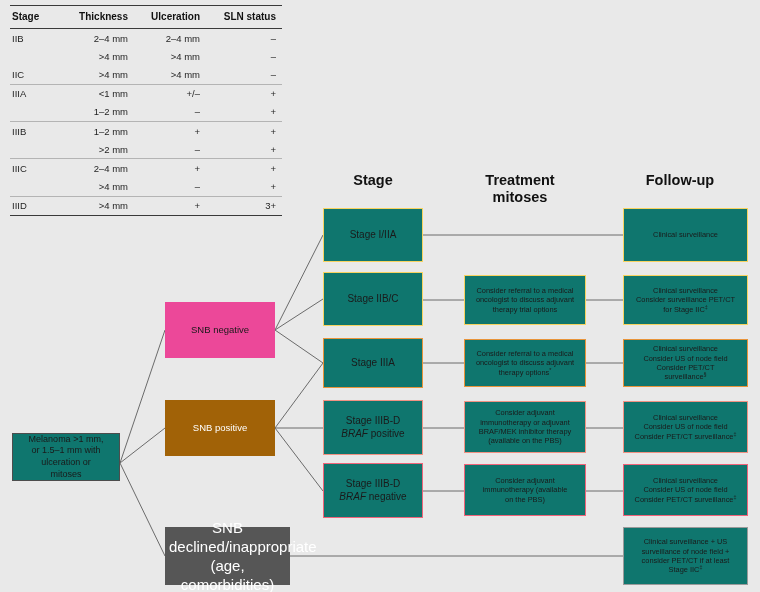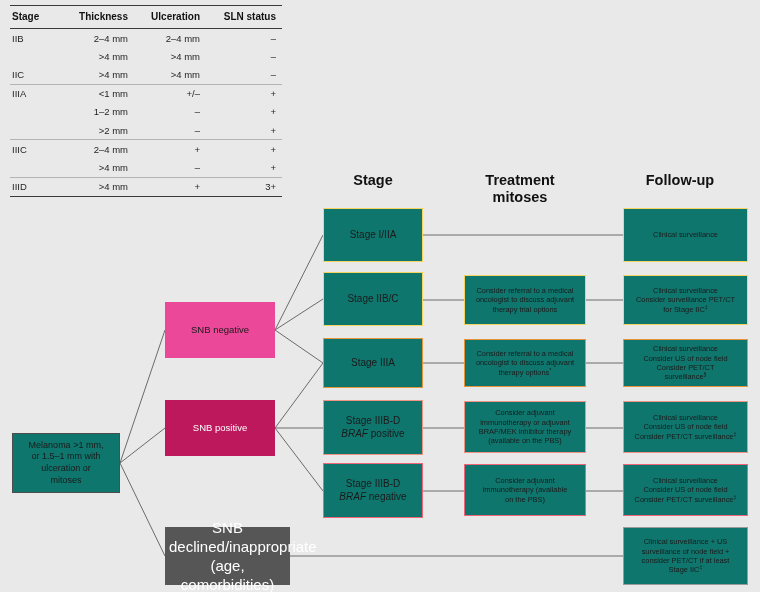--- a/index.html
+++ b/index.html
@@ -77,32 +77,32 @@
     align-items: center;
     justify-content: center;
     text-align: center;
     line-height: 1.28;
     z-index: 2;
   }
   .node .inner { padding: 2px 4px; width: 100%; }
 
   
   #node-melanoma {
-    left: 12px; top: 433px; width: 108px; height: 60px;
+    left: 12px; top: 433px; width: 108px; height: 48px;
     border: 1px solid #4d4d4d;
     font-size: 9px;
   }
   #node-snb-neg {
     left: 165px; top: 302px; width: 110px; height: 56px;
     background: #ec4899; border: none;
     font-size: 9.5px; color: #1a1a1a;
   }
   #node-snb-pos {
     left: 165px; top: 400px; width: 110px; height: 56px;
-    background: #be185d; border: none;
+    background: #a16207; border: none;
     font-size: 9.5px; color: #ffffff;
   }
   #node-snb-decl {
     left: 165px; top: 527px; width: 125px; height: 58px;
     background: #565656; border: none;
     font-size: 15px; color: #ffffff;
   }
 
   
   .stage-box { left: 323px; width: 100px; font-size: 10px; }
@@ -170,20 +170,26 @@
           <td class="c-thick">&lt;1 mm</td>
           <td class="c-ulcer">+/–</td>
           <td class="c-sln">+</td>
         </tr>
         <tr>
           <td class="c-stage"></td>
           <td class="c-thick">1–2 mm</td>
           <td class="c-ulcer">–</td>
           <td class="c-sln">+</td>
         </tr>
+        <tr class="grp-start">
+          <td class="c-stage">IIIB</td>
+          <td class="c-thick">1–2 mm</td>
+          <td class="c-ulcer">+</td>
+          <td class="c-sln">+</td>
+        </tr>
         <tr>
           <td class="c-stage"></td>
           <td class="c-thick">&gt;2 mm</td>
           <td class="c-ulcer">–</td>
           <td class="c-sln">+</td>
         </tr>
         <tr class="grp-start">
           <td class="c-stage">IIIC</td>
           <td class="c-thick">2–4 mm</td>
           <td class="c-ulcer">+</td>

